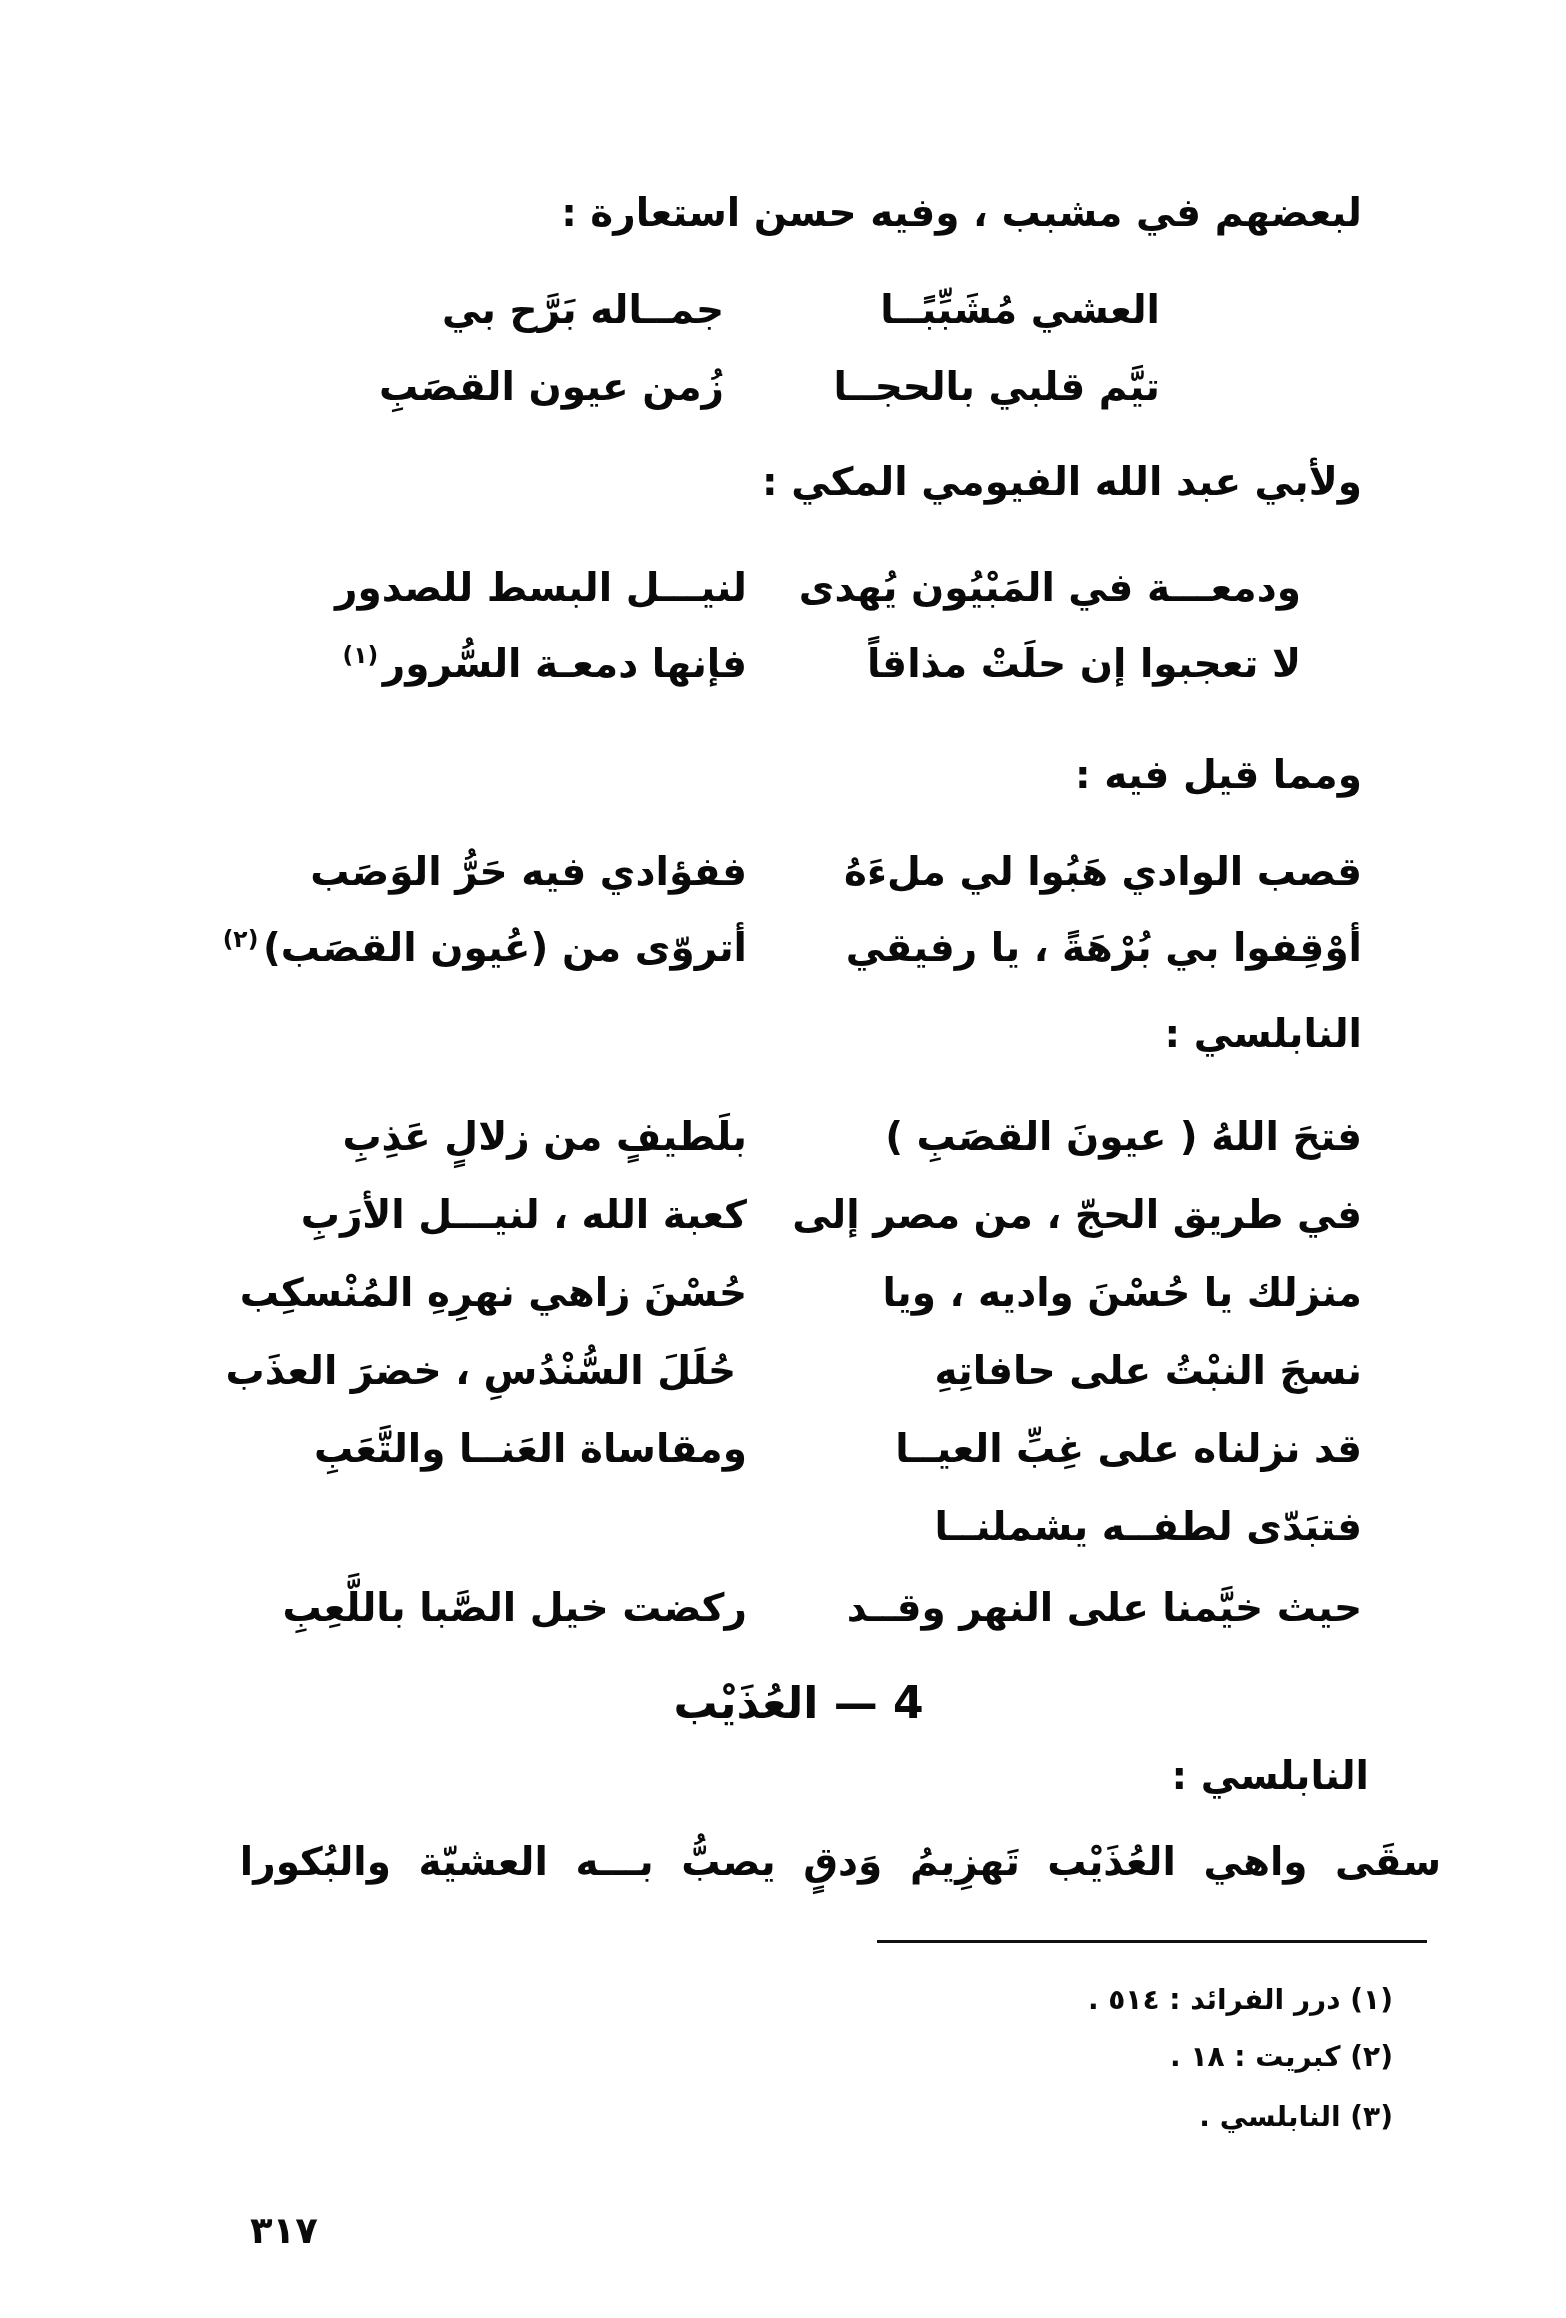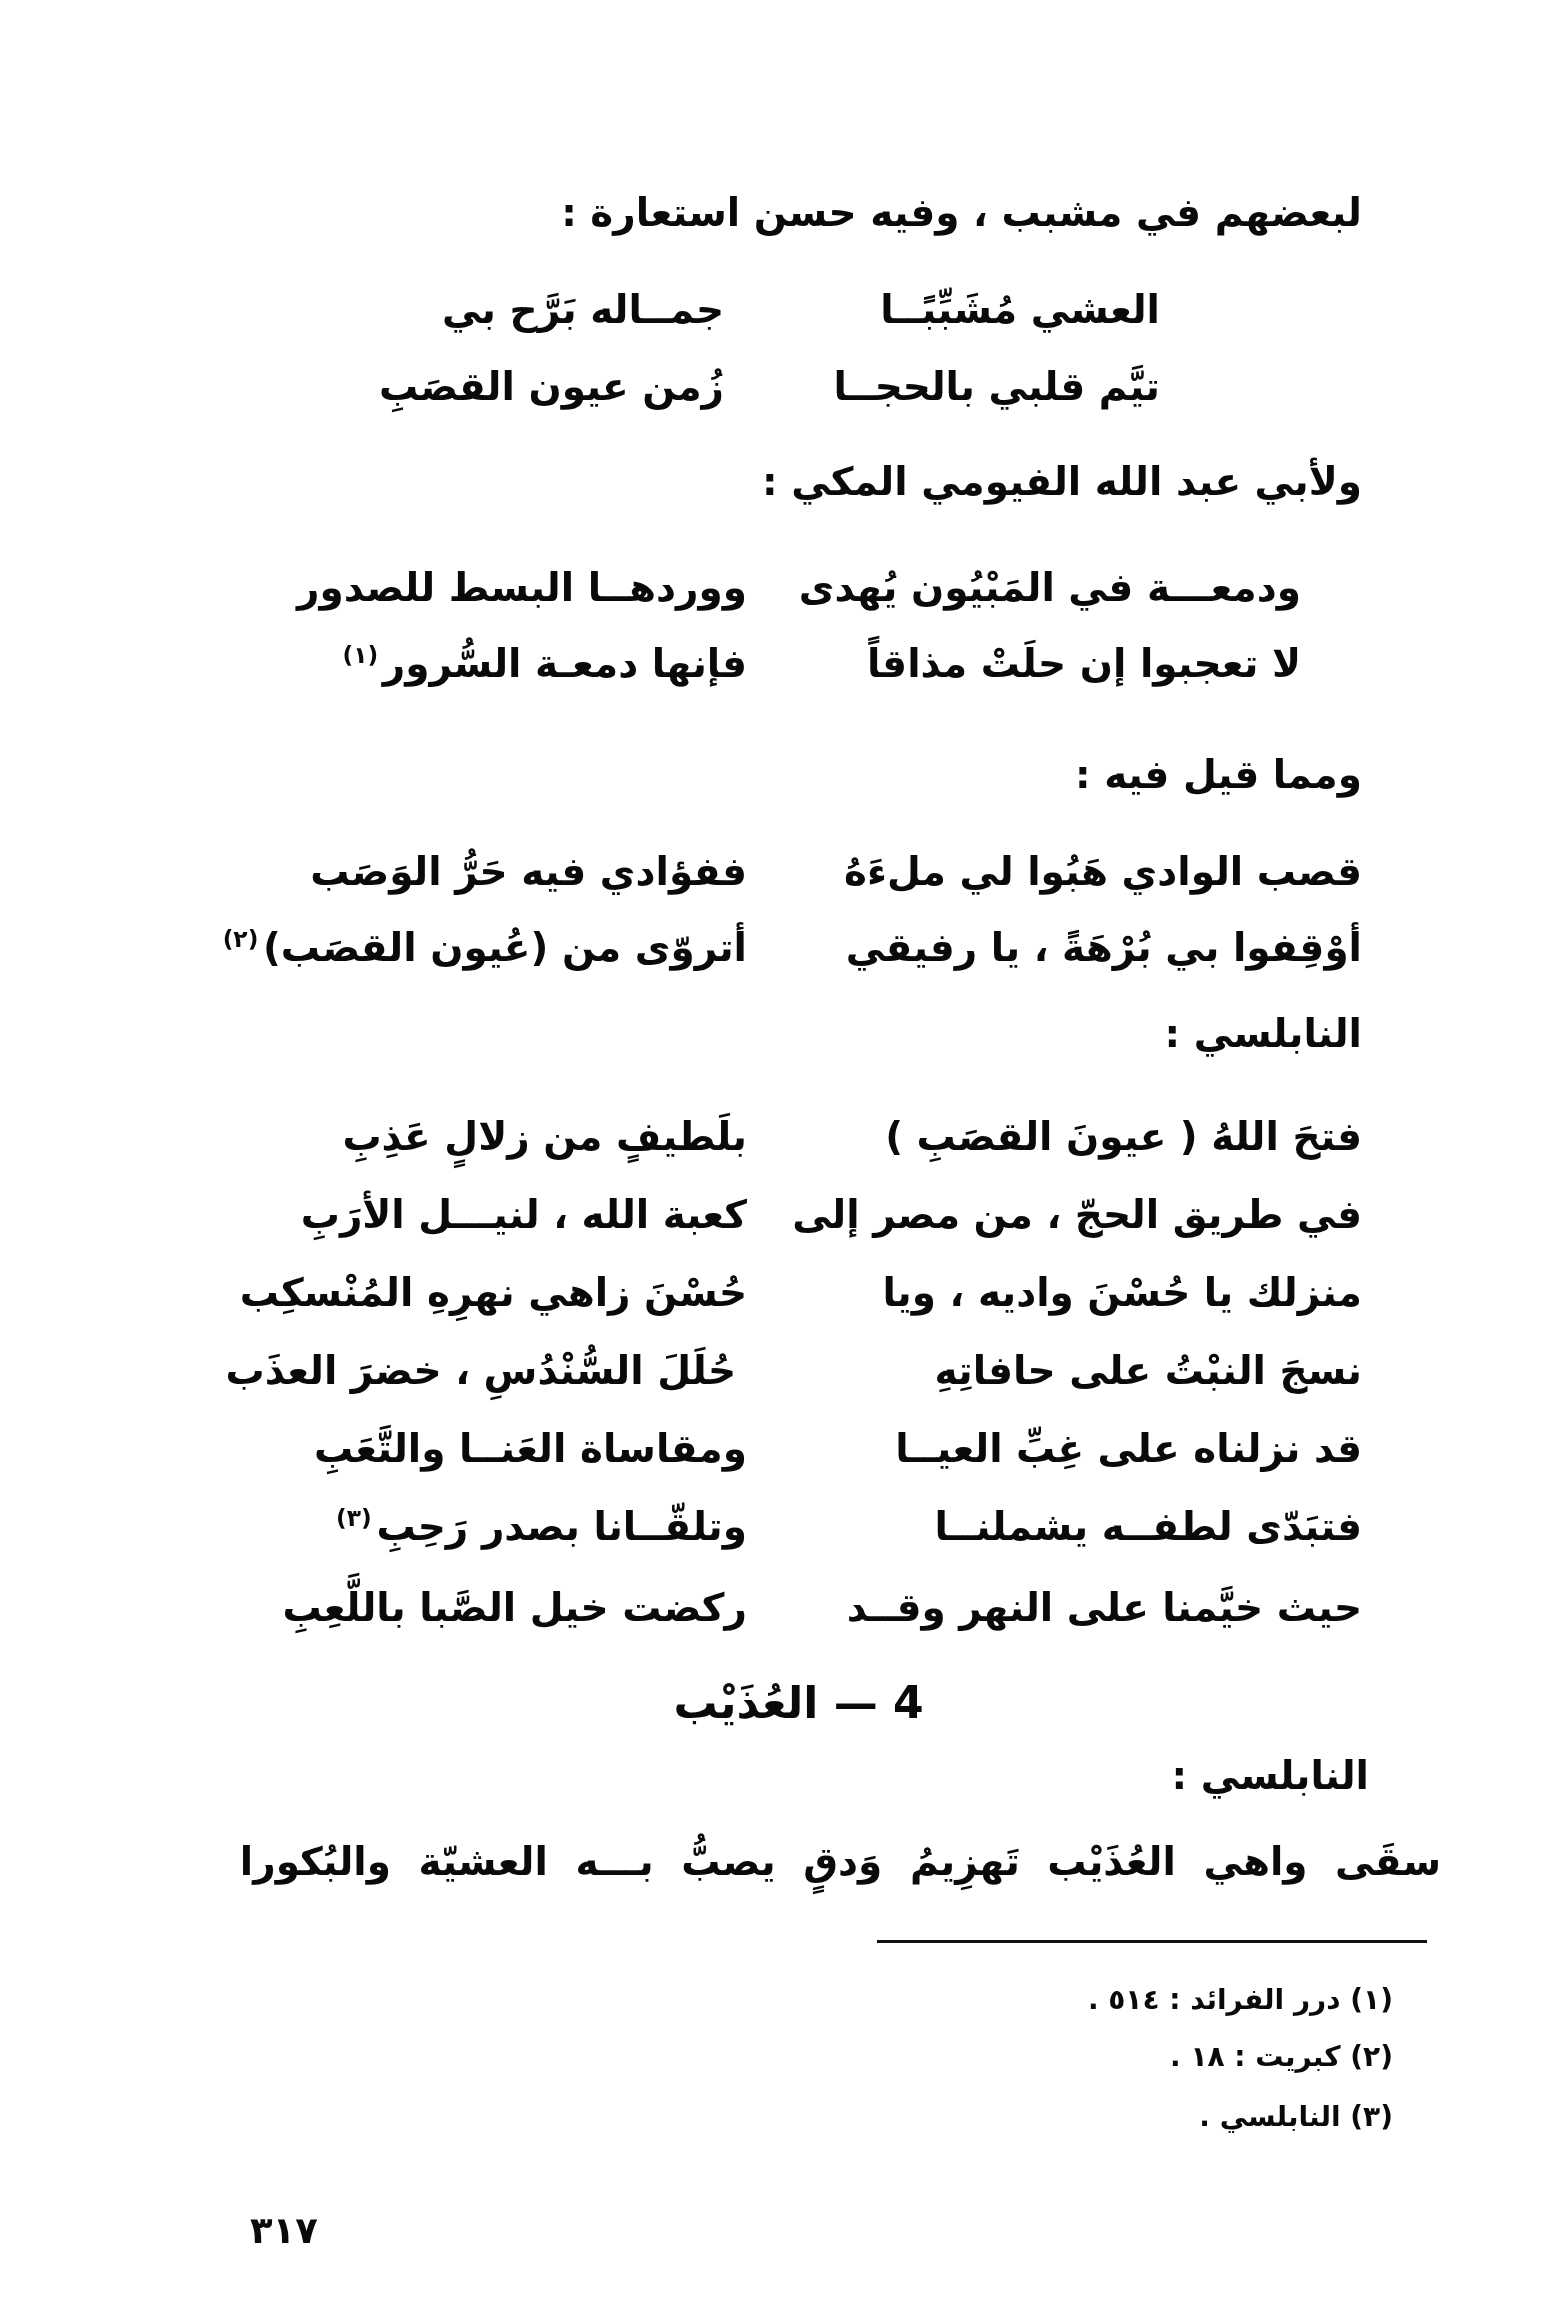--- a/index.html
+++ b/index.html
@@ -99,21 +99,21 @@
   </div>
   <div class="verse-row" style="top:367px; left:0; width:1566px; height:47px;">
     <span class="hemistich hemi-right" style="right:406px; width:359px;">تيَّم قلبي بالحجــا</span>
     <span class="hemistich hemi-right" style="right:842px; width:359px;">زُمن عيون القصَبِ</span>
   </div>
 
   <div class="line prose" style="top:462px;">ولأبي عبد الله الفيومي المكي :</div>
 
   <div class="verse-row" style="top:568px; left:0; width:1566px; height:47px;">
     <span class="hemistich hemi-right" style="right:265px; width:499px;">ودمعـــة في المَبْيُون يُهدى</span>
-    <span class="hemistich hemi-right" style="right:819px; width:468px;">ووردهــا البسط للصدور</span>
+    <span class="hemistich hemi-right" style="right:819px; width:468px;">لنيـــل البسط للصدور</span>
   </div>
   <div class="verse-row" style="top:644px; left:0; width:1566px; height:47px;">
     <span class="hemistich hemi-right" style="right:265px; width:499px;">لا تعجبوا إن حلَتْ مذاقاً</span>
     <span class="hemistich hemi-right" style="right:819px; width:468px;"><span>فإنها دمعـة السُّرور</span><span class="fn-marker">(١)</span></span>
   </div>
 
   <div class="line prose" style="top:755px;">ومما قيل فيه :</div>
 
   <div class="verse-row" style="top:852px; left:0; width:1566px; height:47px;">
     <span class="hemistich hemi-right" style="right:204px; width:562px;">قصب الوادي هَبُوا لي ملءَهُ</span>
@@ -141,21 +141,20 @@
   <div class="verse-row" style="top:1351px; left:0; width:1566px; height:47px;">
     <span class="hemistich hemi-right" style="right:204px; width:562px;">نسجَ النبْتُ على حافاتِهِ</span>
     <span class="hemistich hemi-right" style="right:830px; width:515px;margin-left:15px;">حُلَلَ السُّنْدُسِ ، خضرَ العذَب</span>
   </div>
   <div class="verse-row" style="top:1429px; left:0; width:1566px; height:47px;">
     <span class="hemistich hemi-right" style="right:204px; width:562px;">قد نزلناه على غِبِّ العيــا</span>
     <span class="hemistich hemi-right" style="right:819px; width:515px;">ومقاساة العَنــا والتَّعَبِ</span>
   </div>
   <div class="verse-row" style="top:1507px; left:0; width:1566px; height:47px;">
     <span class="hemistich hemi-right" style="right:204px; width:562px;">فتبَدّى لطفــه يشملنــا</span>
-    <span class="hemistich hemi-right" style="right:819px; width:515px;"><span>وتلقّــانا بصدر رَحِبِ</span><span class="fn-marker">(٣)</span></span>
   </div>
   <div class="verse-row" style="top:1588px; left:0; width:1566px; height:47px;">
     <span class="hemistich hemi-right" style="right:204px; width:562px;">حيث خيَّمنا على النهر وقــد</span>
     <span class="hemistich hemi-right" style="right:819px; width:515px;">ركضت خيل الصَّبا باللَّعِبِ</span>
   </div>
 
   <div class="section-title" style="top:1677px;">4 — العُذَيْب</div>
 
   <div class="line prose" style="top:1756px; right:197px;">النابلسي :</div>
 

